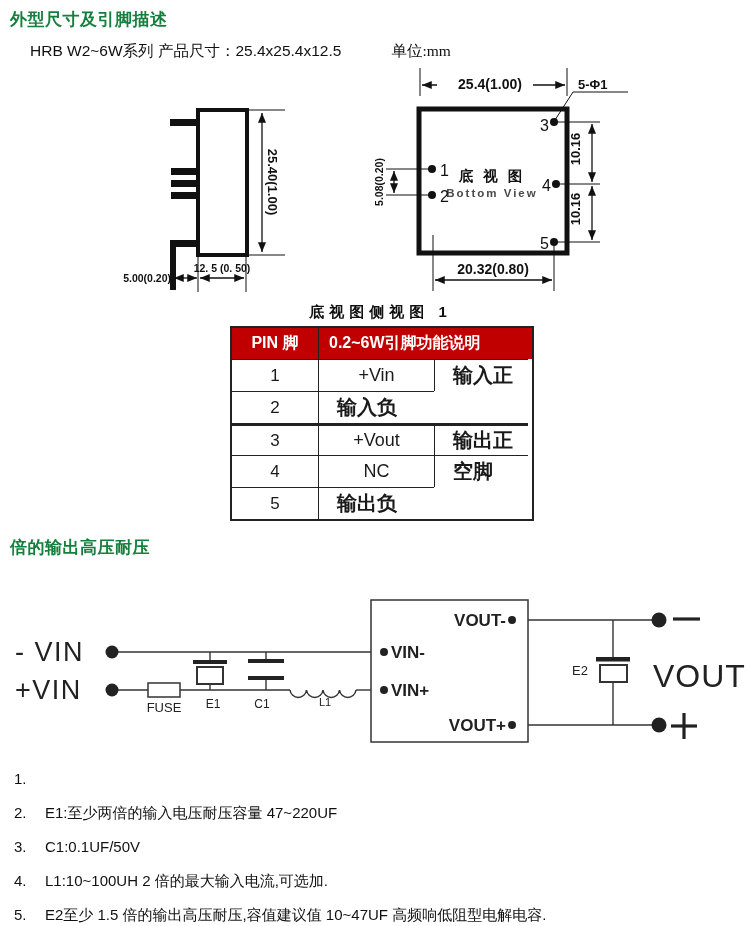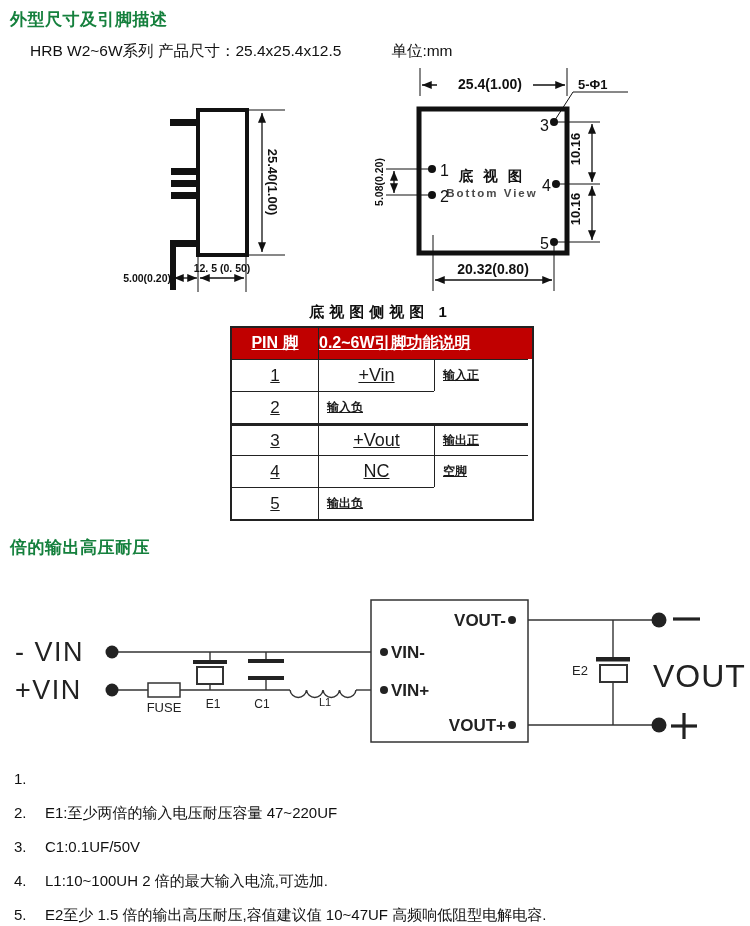--- a/index.html
+++ b/index.html
@@ -7,47 +7,47 @@
     width:750px;height:926px;position:relative;background:#ffffff;
     font-family:"Liberation Sans",sans-serif;color:#1a1a1a;overflow:hidden;
   }
   
   .sec-title{
     position:absolute;left:10px;font-size:17px;font-weight:bold;color:#15803d;
     letter-spacing:0.5px;white-space:nowrap;
   }
   
   .subtitle{position:absolute;left:30px;top:41px;font-size:15.5px;color:#111;white-space:nowrap;}
-  .subtitle .unit{margin-left:50px;}
+  .subtitle .unit{margin-left:50px;font-family:Liberation Serif, serif;}
   
   #drawing{position:absolute;left:0;top:0;}
   
   .caption{
     position:absolute;left:228px;top:303px;width:305px;text-align:center;
     font-size:15px;font-weight:bold;letter-spacing:5px;color:#111;white-space:nowrap;
   }
   
   .ptable{
     position:absolute;left:230px;top:326px;width:300px;
     border:2px solid #222;background:#fff;font-size:16px;
   }
   .prow{display:grid;grid-template-columns:86px 116px 94px;}
   .prow > div{
     display:flex;align-items:center;justify-content:center;
-    border-left:1.5px solid #222;height:32px;box-sizing:border-box;text-decoration:underline;
+    border-left:1.5px solid #222;height:32px;box-sizing:border-box;
   }
   .prow > div:first-child{border-left:none;}
   .prow.body > div{border-top:1.5px solid #222;}
   .prow.heavy > div{border-top-width:3px;}
   .prow.head{background:#C00000;color:#fff;font-weight:bold;}
   .prow.head > div{height:31px;}
-  .prow.head .desc{justify-content:flex-start;}
+  .prow.head .desc{justify-content:flex-start;padding-left:10px;}
   .prow .num{font-size:17px;}
   .prow .sig{font-size:18px;}
-  .prow .cn{justify-content:flex-start;padding-left:8px;font-weight:600;font-size:12px;}
+  .prow .cn{justify-content:flex-start;padding-left:18px;font-weight:600;font-size:20px;}
   
   .notes{
     position:absolute;left:14px;top:770px;display:flex;flex-direction:column;
     row-gap:17px;font-size:15px;color:#111;
   }
   .note-item{display:flex;line-height:17px;white-space:nowrap;}
   .note-item .n{width:31px;flex:none;}
 </style>
 </head>
 <body>

